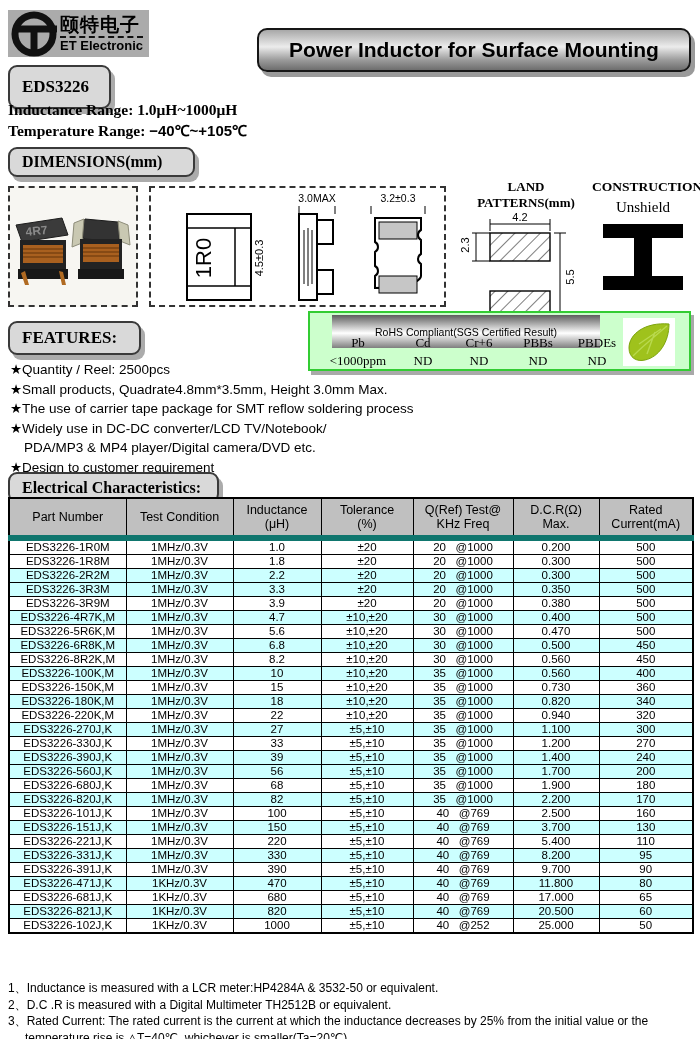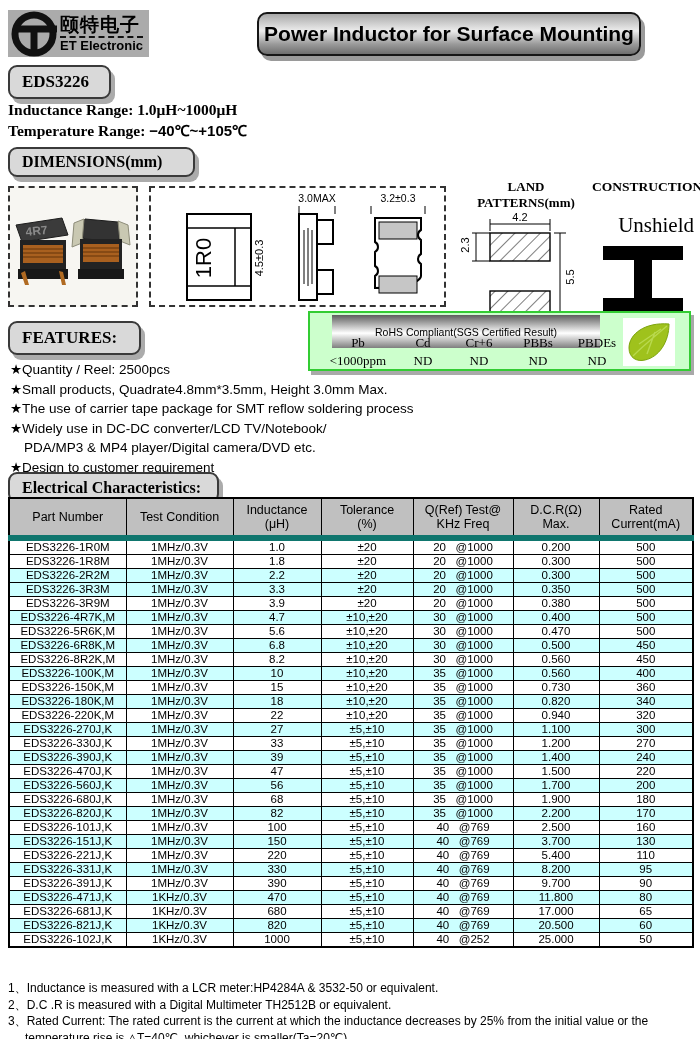--- a/index.html
+++ b/index.html
@@ -11,50 +11,50 @@
 
   
   .logo-block { position:absolute; left:8px; top:10px; width:141px; height:47px;
     background:#ababab; display:flex; align-items:center; padding:2px; }
   .logo-mark { flex:0 0 48px; }
   .logo-text { display:flex; flex-direction:column; line-height:1.05; margin-left:2px; }
   .logo-cn { font-family:"Liberation Serif", serif; font-weight:bold; font-size:19px; letter-spacing:1px; }
   .logo-rule { border-bottom:2px dashed #111; margin:1px 0 1px 0; }
   .logo-en { font-size:13px; font-weight:bold; }
 
-  .title-bar { position:absolute; left:257px; top:12px; width:384px; height:44px;
+  .title-bar { position:absolute; left:257px; top:28px; width:434px; height:44px;
     border:2px solid #161616; border-radius:10px;
     background:linear-gradient(180deg,#a8a8a8 0%,#ececec 42%,#9b9b9b 75%,#6e6e6e 100%);
     box-shadow:4px 5px 0 #9a9a9a;
     display:flex; align-items:center; justify-content:center;
     font-size:21px; font-weight:bold; }
 
   .badge { position:absolute; background:#d9d9d9; border:2px solid #3a3a3a; border-radius:9px;
     box-shadow:4px 5px 0 #ababab; display:flex; align-items:center;
     font-family:"Liberation Serif", serif; font-weight:bold; padding-left:12px; }
-  .badge-eds { left:8px; top:65px; width:103px; height:34px; font-size:17px; }
+  .badge-eds { left:8px; top:65px; width:103px; height:44px; font-size:17px; }
   .badge-dim { left:8px; top:147px; width:187px; height:30px; font-size:16px; }
   .badge-feat { left:8px; top:321px; width:133px; height:34px; font-size:17px; }
   .badge-elec { left:8px; top:472px; width:211px; height:31px; font-size:16px; }
 
   .range-block { position:absolute; left:8px; top:99px; font-family:"Liberation Serif", serif;
     font-weight:bold; font-size:15.5px; line-height:21px; }
   .range-line .val-sans { font-family:"Liberation Sans", sans-serif; font-size:15px; }
 
   
   .dash-box { position:absolute; border:2px dashed #333; background:#fff; }
   .photo-box { left:8px; top:186px; width:130px; height:121px; background:#f7f6f2;
     display:flex; align-items:center; justify-content:center; }
   .draw-box  { left:149px; top:186px; width:297px; height:121px; }
 
   .land-block { position:absolute; left:458px; top:179px; width:136px; text-align:center; }
   .land-title { font-family:"Liberation Serif", serif; font-weight:600; font-size:13px; }
   .constr-block { position:absolute; left:592px; top:179px; width:102px; text-align:center; }
   .constr-title { font-family:"Liberation Serif", serif; font-weight:600; font-size:13.5px; }
-  .constr-type { font-family:"Liberation Serif", serif; font-size:21px; margin-top:18px;text-align:right; }
+  .constr-type { font-family:"Liberation Serif", serif; font-size:15px; margin-top:4px; }
   .constr-shape { margin-top:8px; }
 
   
   .rohs-box { position:absolute; left:308px; top:311px; width:383px; height:60px;
     background:#ccffcc; border:2px solid #33cc33; box-shadow:3px 4px 0 #a9a9a9; }
   .rohs-head { position:absolute; left:22px; top:2px; width:268px; height:33px;
     background:linear-gradient(180deg,#5d5d5d 0%,#ffffff 55%,#7e7e7e 100%);
     font-size:10.5px; display:flex; align-items:center; justify-content:center; }
   .rohs-grid { position:absolute; left:8px; top:21px; width:300px;
     display:grid; grid-template-columns:80px 50px 62px 56px 62px; row-gap:1px;
@@ -395,29 +395,20 @@
         </tr>
         <tr class="alt">
           <td>EDS3226-390J,K</td>
           <td>1MHz/0.3V</td>
           <td>39</td>
           <td>±5,±10</td>
           <td>35   @1000</td>
           <td>1.400</td>
           <td>240</td>
         </tr>
-        <tr>
-          <td>EDS3226-470J,K</td>
-          <td>1MHz/0.3V</td>
-          <td>47</td>
-          <td>±5,±10</td>
-          <td>35   @1000</td>
-          <td>1.500</td>
-          <td>220</td>
-        </tr>
         <tr class="alt">
           <td>EDS3226-560J,K</td>
           <td>1MHz/0.3V</td>
           <td>56</td>
           <td>±5,±10</td>
           <td>35   @1000</td>
           <td>1.700</td>
           <td>200</td>
         </tr>
         <tr>

